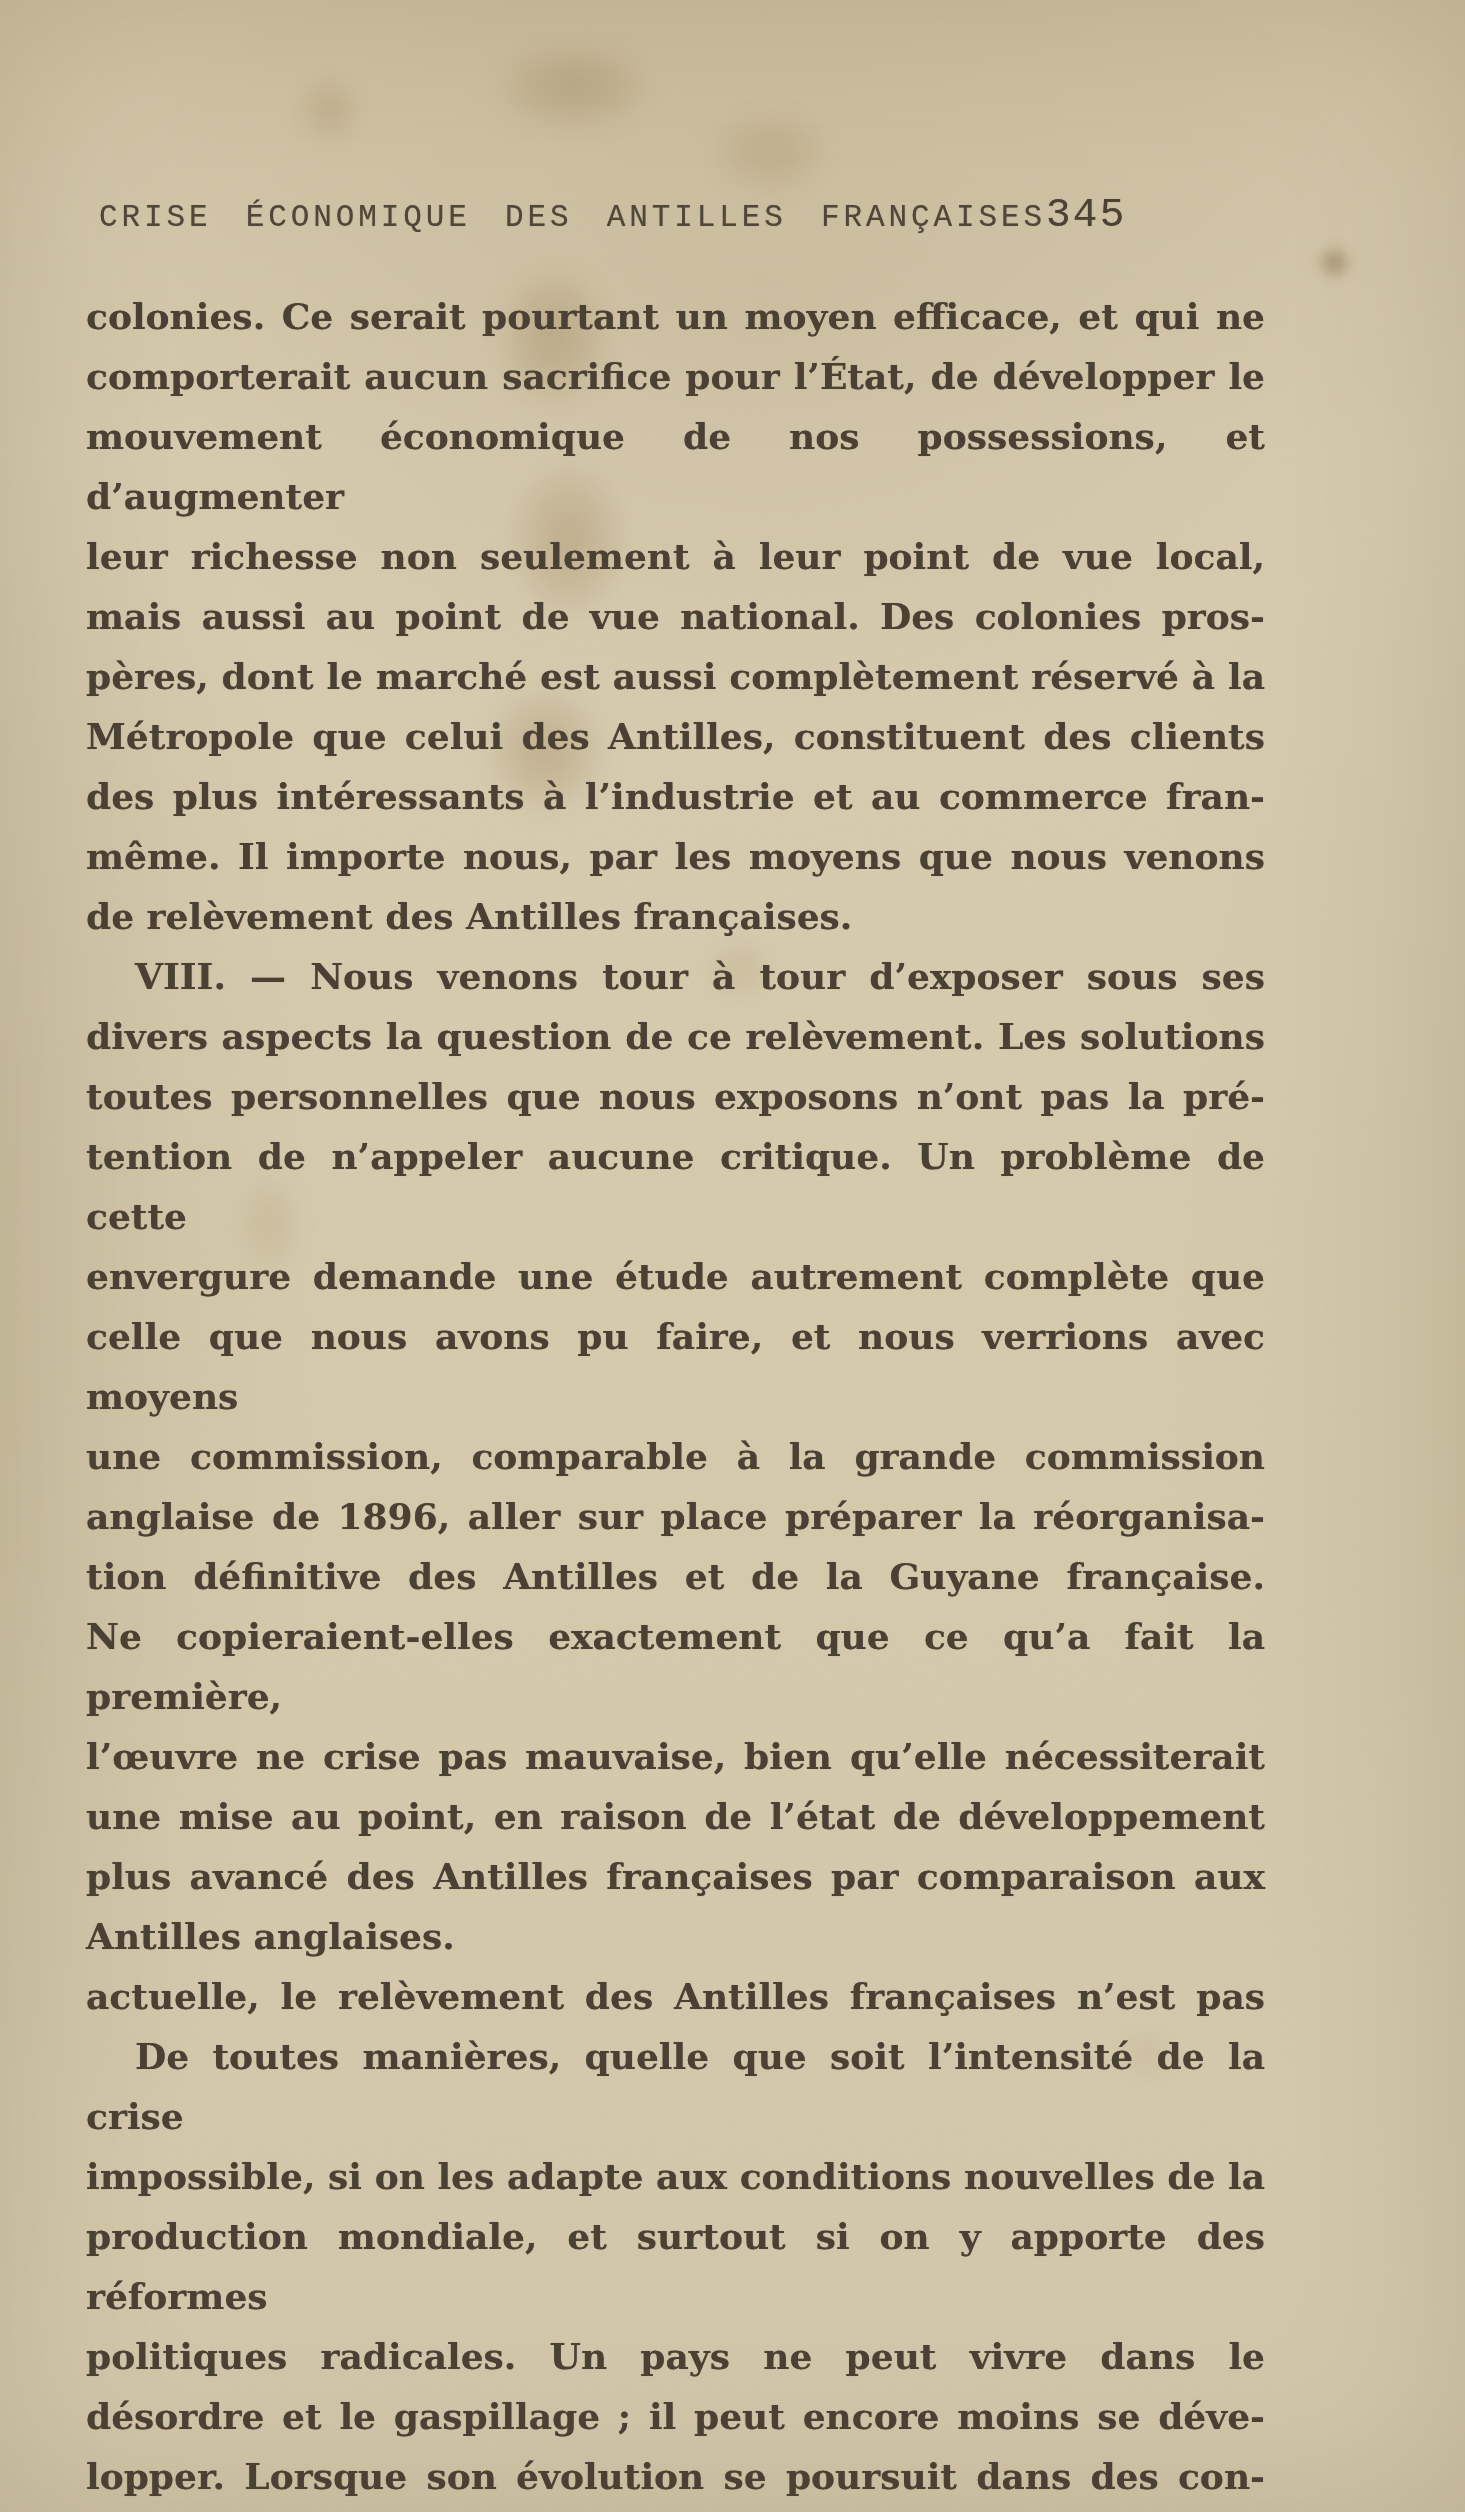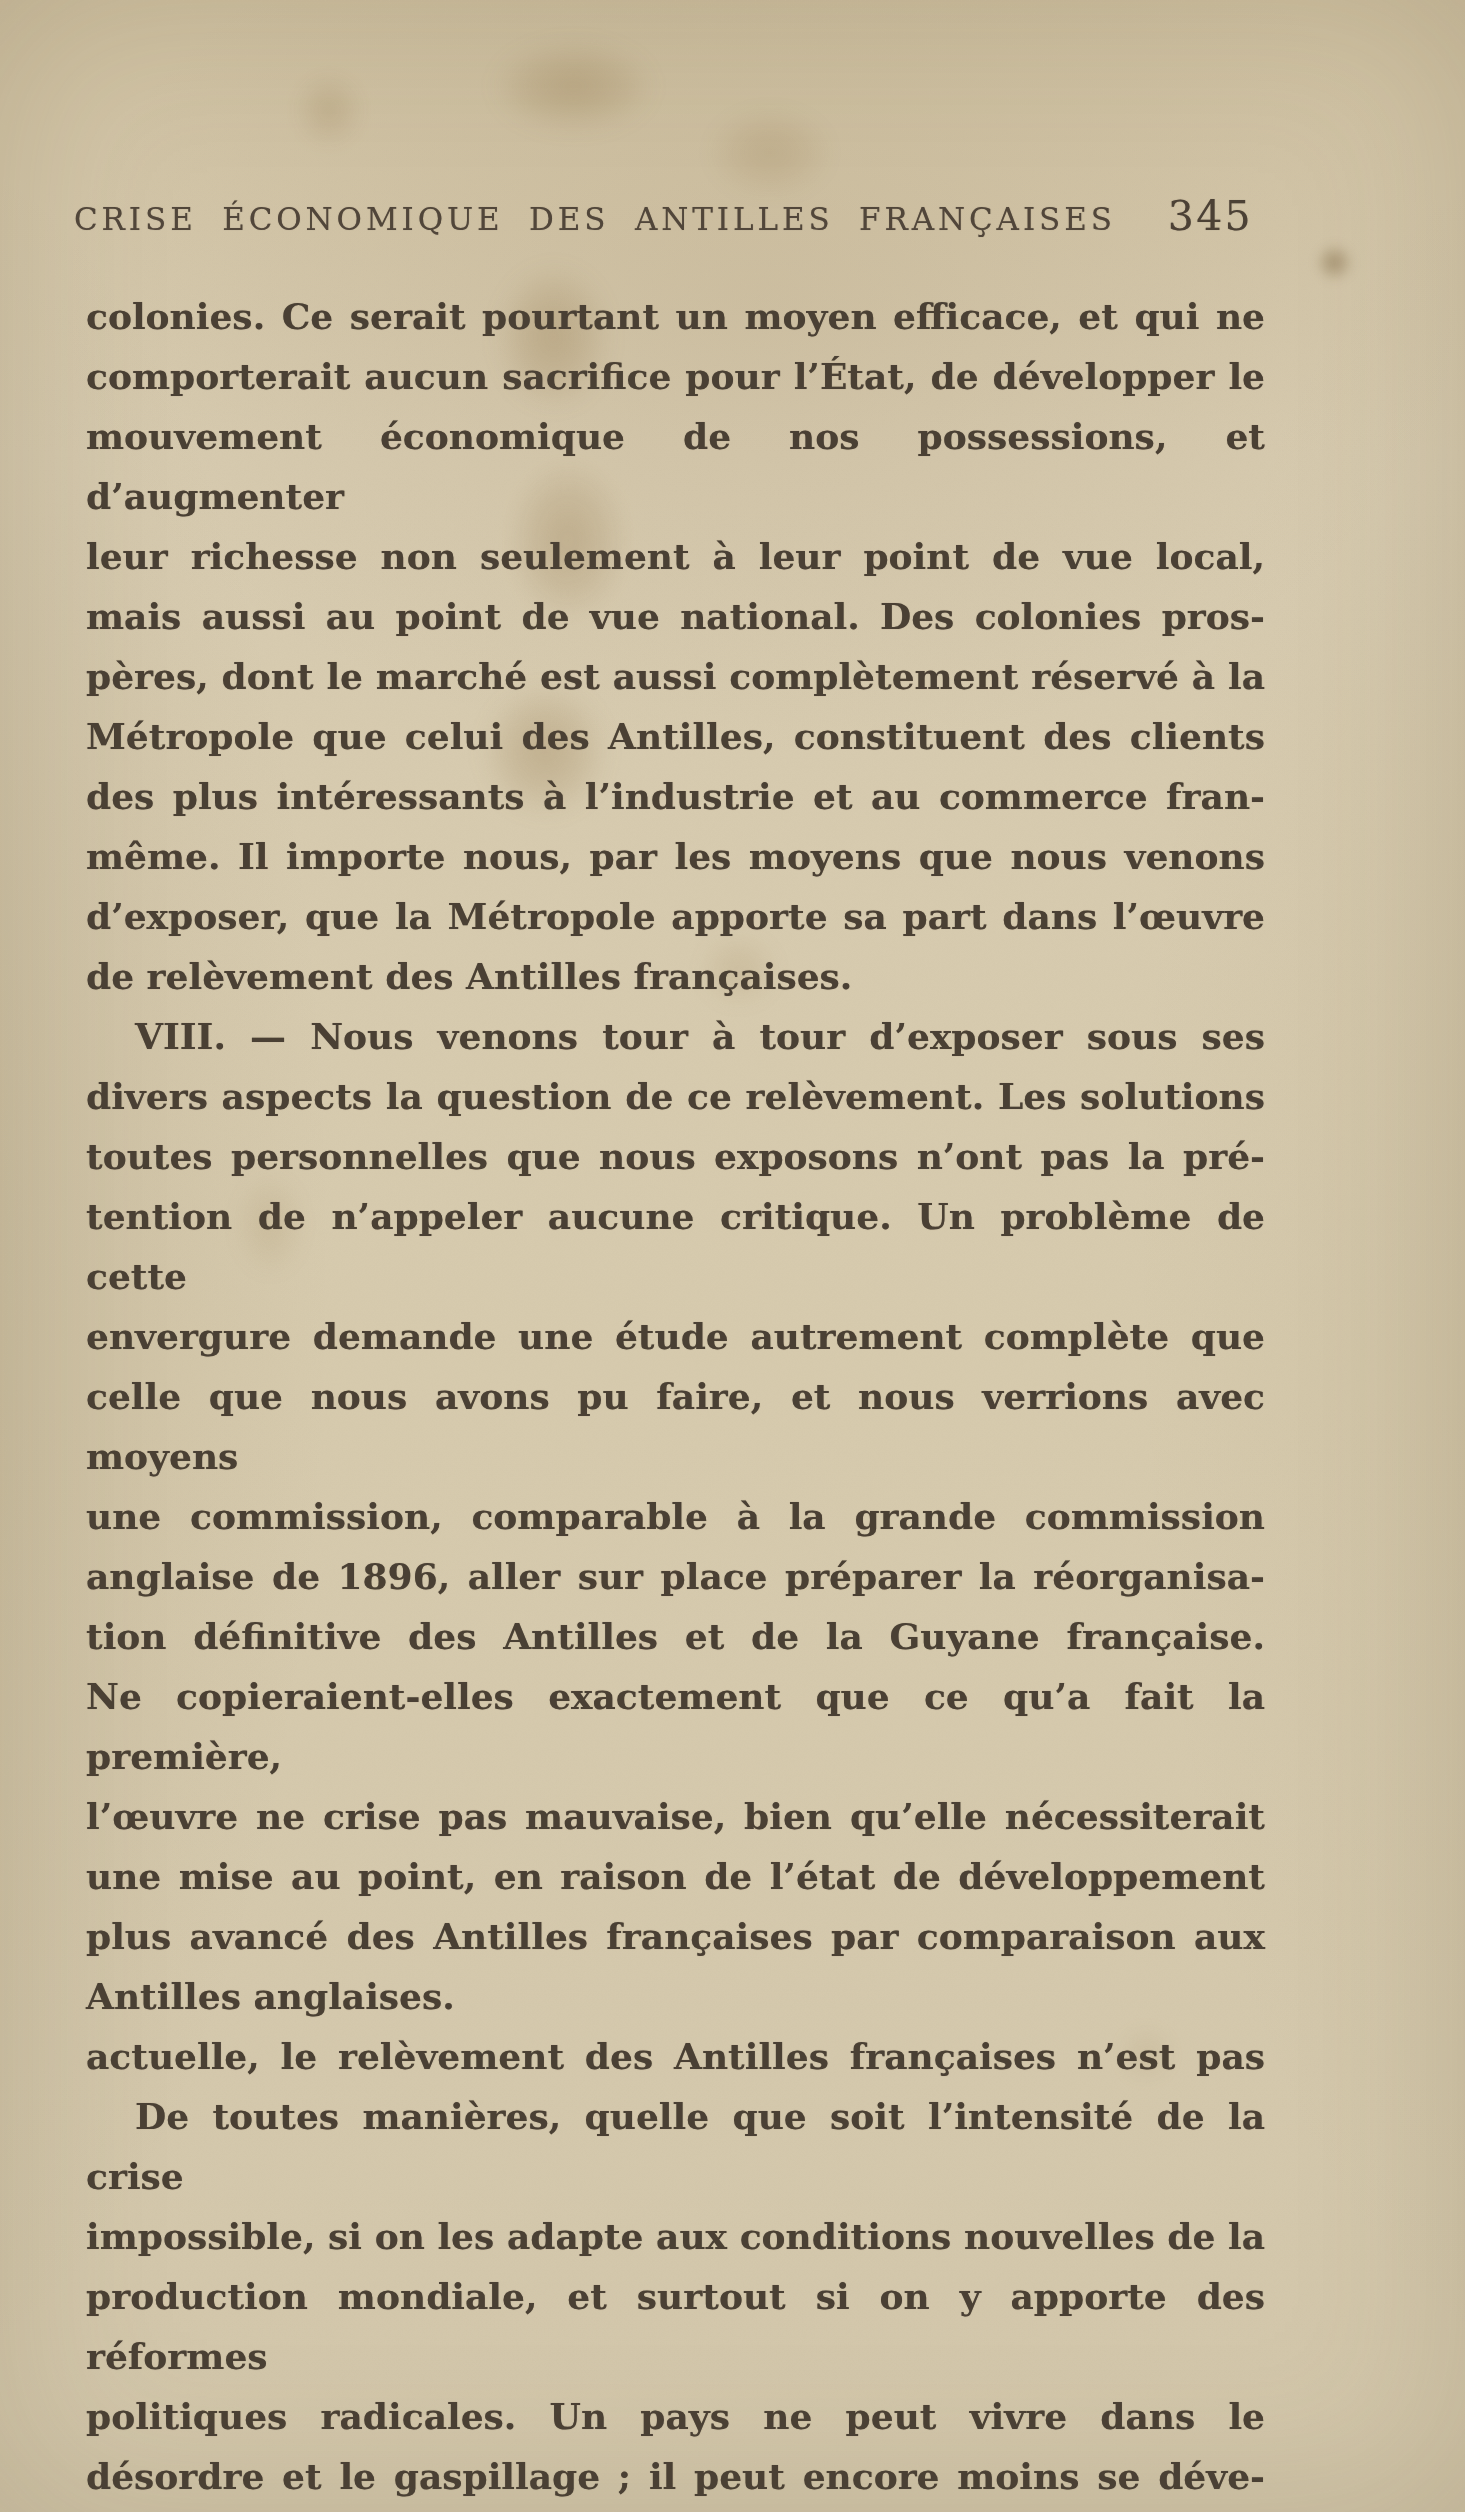--- a/index.html
+++ b/index.html
@@ -31,22 +31,22 @@
   .s3{left:490px;top:435px;width:156px;height:211px;opacity:.95;}
   .s4{left:463px;top:665px;width:164px;height:172px;}
   .s5{left:688px;top:94px;width:164px;height:117px;opacity:.7;}
   .s6{left:286px;top:63px;width:86px;height:94px;opacity:.8;}
   .s7{left:1307px;top:235px;width:55px;height:55px;filter:blur(4.7px);
       background:radial-gradient(closest-side, rgba(110,86,46,0.45), rgba(110,86,46,0) 72%);}
   .s8{left:688px;top:923px;width:102px;height:94px;opacity:.55;}
   .s9{left:227px;top:1158px;width:86px;height:133px;opacity:.5;}
   .s10{left:1111px;top:2019px;width:70px;height:70px;opacity:.45;}
   .running-head{
-    position:absolute;top:192px;left:74px;width:1179px;
-    display:flex;justify-content:space-between;align-items:baseline;
+    position:absolute;top:192px;left:99px;width:1179px;
+    display:flex;align-items:baseline;font-family:Liberation Mono, monospace;
   }
   .head-title{
     font-size:31px;letter-spacing:3.9px;word-spacing:11.7px;
     color:#51463a;text-shadow:0 0 0.8px rgba(81,70,58,0.5);
     white-space:nowrap;
   }
   .folio{
     font-size:41px;letter-spacing:2.3px;color:#4c4135;
     text-shadow:0 0 0.8px rgba(76,65,53,0.5);
   }
@@ -96,21 +96,20 @@
       <div class="paragraph">
         <div class="line">colonies. Ce serait pourtant un moyen efficace, et qui ne</div>
         <div class="line">comporterait aucun sacrifice pour l’État, de développer le</div>
         <div class="line">mouvement économique de nos possessions, et d’augmenter</div>
         <div class="line">leur richesse non seulement à leur point de vue local,</div>
         <div class="line">mais aussi au point de vue national. Des colonies pros-</div>
         <div class="line">pères, dont le marché est aussi complètement réservé à la</div>
         <div class="line">Métropole que celui des Antilles, constituent des clients</div>
         <div class="line">des plus intéressants à l’industrie et au commerce fran-</div>
         <div class="line">même. Il importe nous, par les moyens que nous venons</div>
-        <div class="line">d’exposer, que la Métropole apporte sa part dans l’œuvre</div>
         <div class="line endline">de relèvement des Antilles françaises.</div>
       </div>
       <div class="paragraph">
         <div class="line indent">VIII. — Nous venons tour à tour d’exposer sous ses</div>
         <div class="line">divers aspects la question de ce relèvement. Les solutions</div>
         <div class="line">toutes personnelles que nous exposons n’ont pas la pré-</div>
         <div class="line">tention de n’appeler aucune critique. Un problème de cette</div>
         <div class="line">envergure demande une étude autrement complète que</div>
         <div class="line">celle que nous avons pu faire, et nous verrions avec moyens</div>
         <div class="line">une commission, comparable à la grande commission</div>

